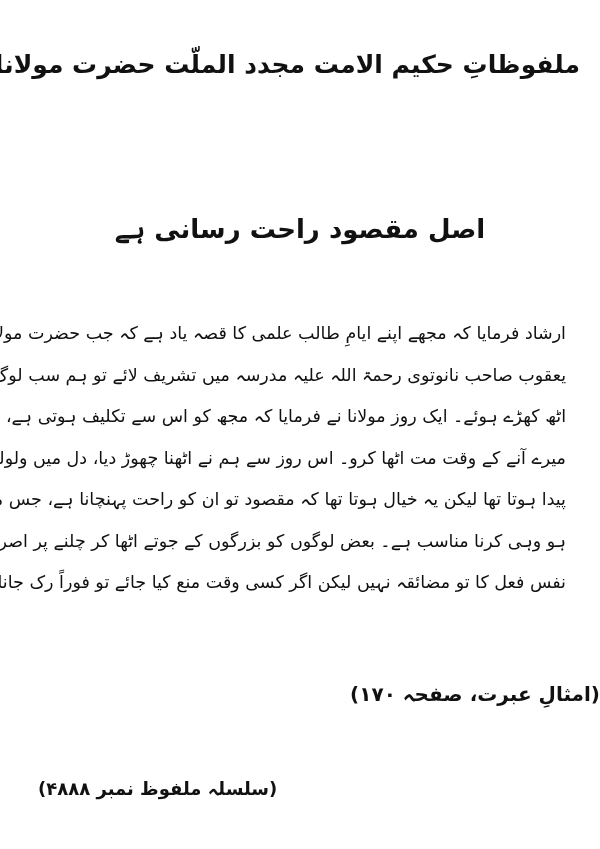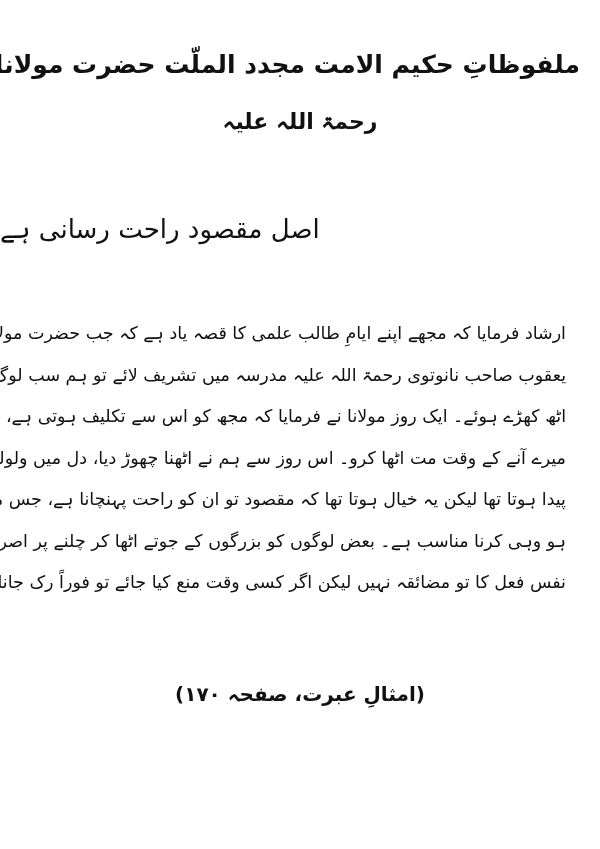--- a/index.html
+++ b/index.html
@@ -46,24 +46,24 @@
       font-family: "DejaVu Sans", sans-serif;
       font-weight: bold;
       font-size: 22px;
       line-height: 28px;
     }
     .heading {
       position: absolute;
       left: 0;
       right: 0;
       top: 212px;
-      text-align: left;
+      text-align: center;
       direction: rtl;
       font-family: "DejaVu Sans", sans-serif;
-      font-weight: normal;
+      font-weight: bold;
       font-size: 26px;
       line-height: 34px;
     }
     .body-text {
       position: absolute;
       left: 34px;
       right: 34px;
       top: 318px;
       direction: rtl;
       font-family: "DejaVu Sans", sans-serif;
@@ -78,21 +78,20 @@
       white-space: nowrap;
     }
     .body-line.last {
       text-align-last: right;
     }
     .reference {
       position: absolute;
       left: 0;
       right: 0;
       top: 680px;
-      text-align: center;
       direction: rtl;
       font-family: "DejaVu Sans", sans-serif;
       font-weight: bold;
       font-size: 20px;
       line-height: 28px;
     }
     .serial {
       position: absolute;
       left: 38px;
       top: 776px;
@@ -103,30 +102,30 @@
       line-height: 26px;
       white-space: nowrap;
     }
   </style>
 </head>
 <body>
 
 <div class="page">
 
   <div class="title">ملفوظاتِ حکیم الامت مجدد الملّت حضرت مولانا محمد اشرف علی تھانوی</div>
-  <div class="subtitle">رحمۃ اللہ علیہ</div>
 
   <div class="heading">اصل مقصود راحت رسانی ہے</div>
 
   <div class="body-text">
     <span class="body-line">ارشاد فرمایا کہ مجھے اپنے ایامِ طالب علمی کا قصہ یاد ہے کہ جب حضرت مولانا محمد</span>
     <span class="body-line">یعقوب صاحب نانوتوی رحمۃ اللہ علیہ مدرسہ میں تشریف لائے تو ہم سب لوگ ادب سے</span>
     <span class="body-line">اٹھ کھڑے ہوئے۔ ایک روز مولانا نے فرمایا کہ مجھ کو اس سے تکلیف ہوتی ہے، تم لوگ</span>
     <span class="body-line">میرے آنے کے وقت مت اٹھا کرو۔ اس روز سے ہم نے اٹھنا چھوڑ دیا، دل میں ولولہ</span>
     <span class="body-line">پیدا ہوتا تھا لیکن یہ خیال ہوتا تھا کہ مقصود تو ان کو راحت پہنچانا ہے، جس میں ان کو راحت</span>
     <span class="body-line">ہو وہی کرنا مناسب ہے۔ بعض لوگوں کو بزرگوں کے جوتے اٹھا کر چلنے پر اصرار ہوتا ہے تو</span>
     <span class="body-line">نفس فعل کا تو مضائقہ نہیں لیکن اگر کسی وقت منع کیا جائے تو فوراً رک جانا چاہیے کیونکہ</span>
   </div>
 
   <div class="reference">(امثالِ عبرت، صفحہ ۱۷۰)</div>
 
+  <div class="serial">(سلسلہ ملفوظ نمبر ۴۸۸۸)</div>
 
 </div>
 
 </body></html>

